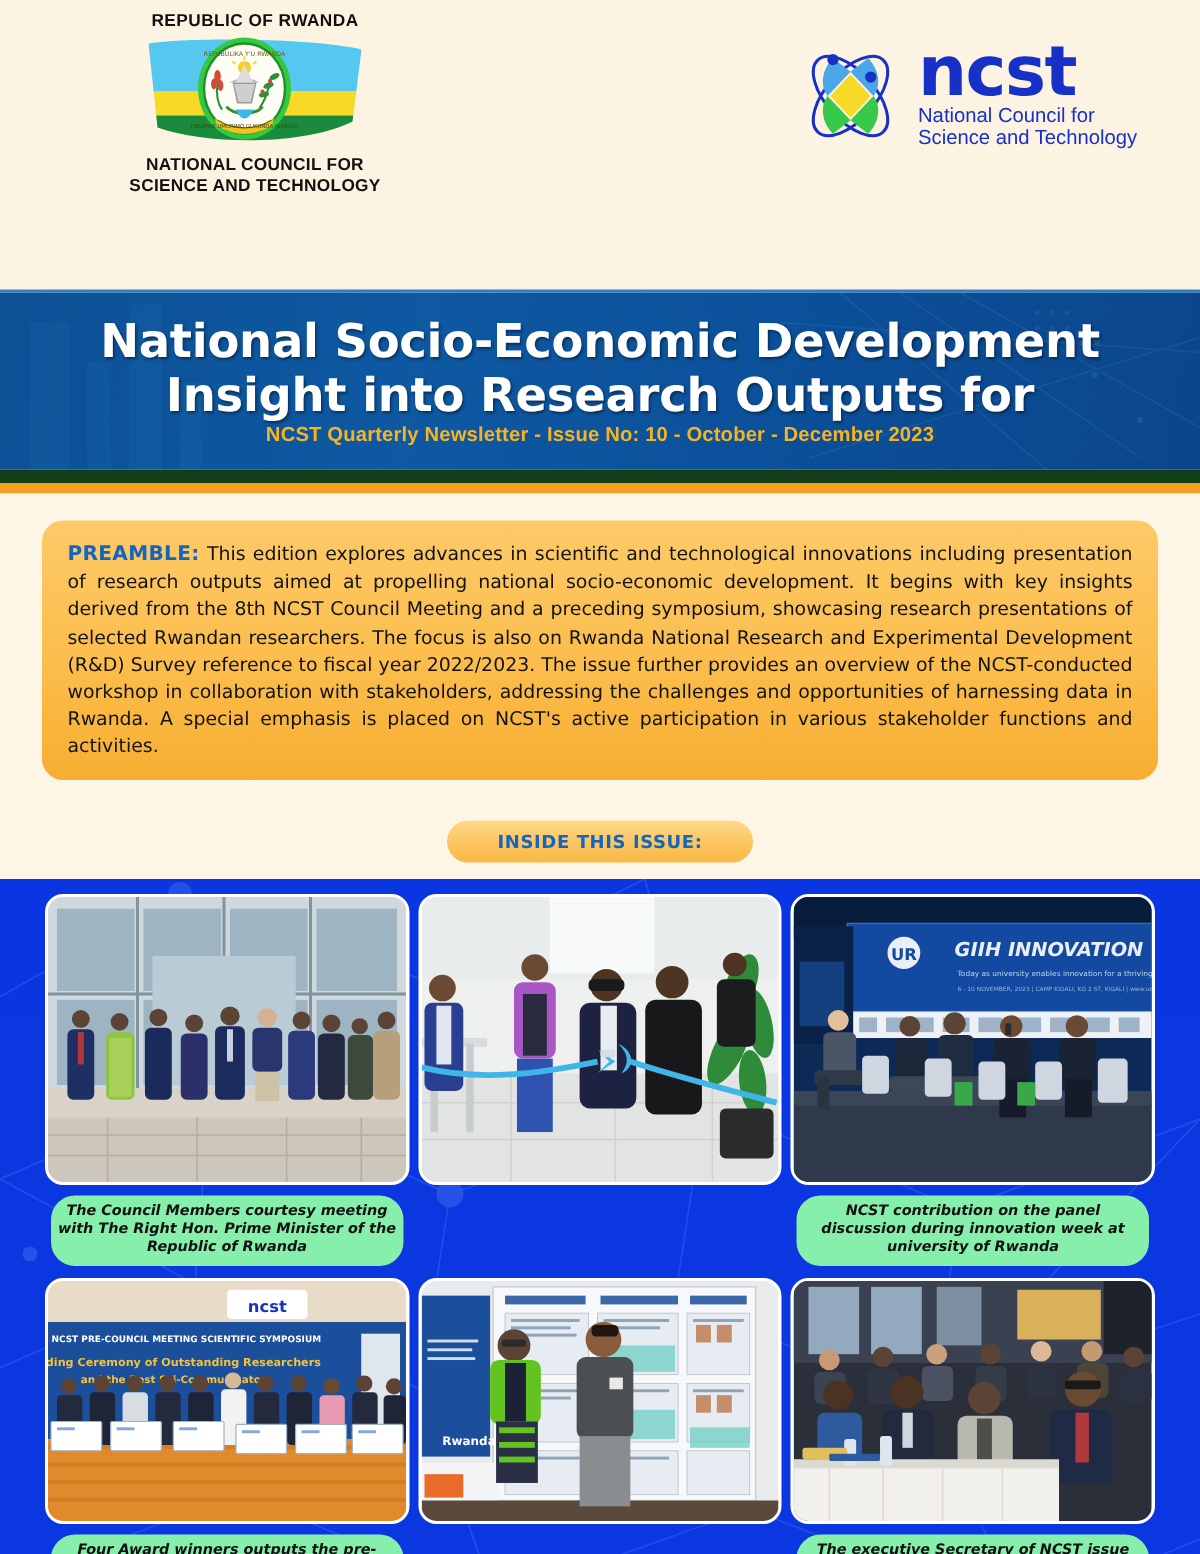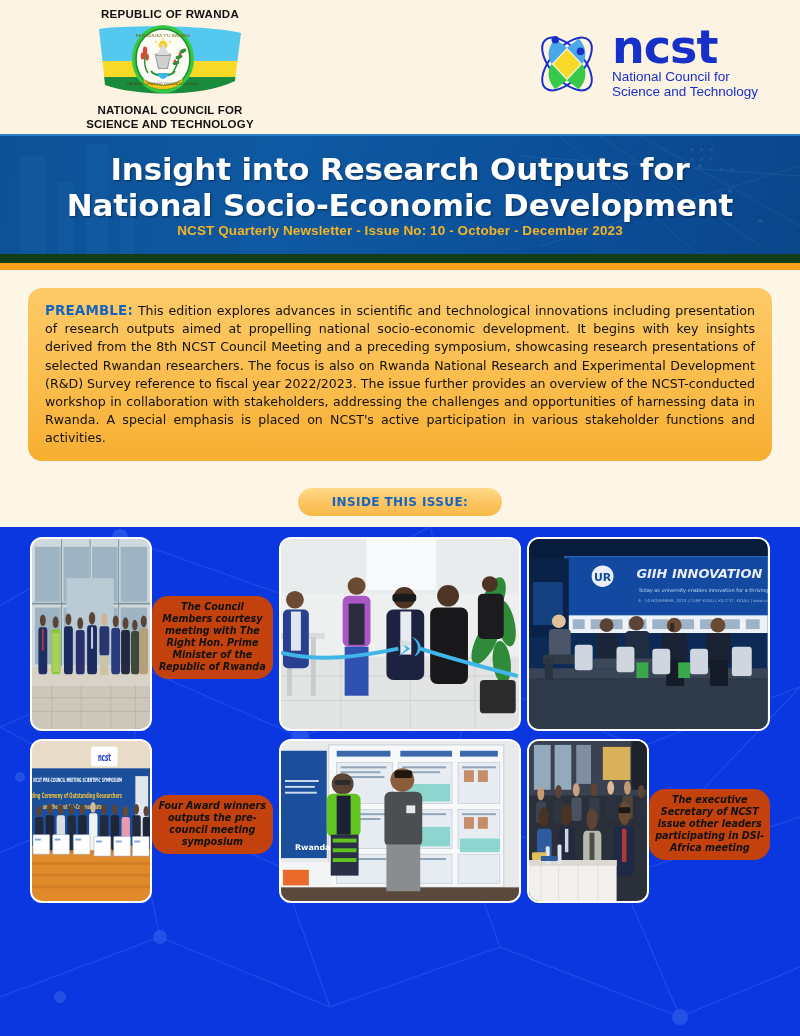--- a/index.html
+++ b/index.html
@@ -6,21 +6,21 @@
   html, body {
     width:800px; height:1036px;
     font-family:"Liberation Sans", sans-serif;
     background:#fdf6e6;
     overflow:hidden;
   }
   .page { position:relative; width:800px; height:1036px; background:#fdf6e6; }
 
   
   .header {
-    position:relative; height:134px; background:#fdf3e3;
+    position:relative; height:193px; background:#fdf3e3;
     display:flex; align-items:center;
   }
   .rw-logo { position:absolute; left:62px; top:8px; width:216px; text-align:center; }
   .rw-title {
     font-size:11.5px; font-weight:bold; color:#111; letter-spacing:.3px;
     font-family:"Liberation Sans", sans-serif;
   }
   .flag-wrap { position:relative; width:170px; height:78px; margin:3px auto 2px; }
   .flag-svg { display:block; width:170px; height:78px; }
   .rw-sub {
@@ -78,31 +78,31 @@
   
   .gallery {
     position:relative; background:#0a37e0; padding:10px 0 8px; height:509px; overflow:hidden;
   }
   .net-bg { position:absolute; inset:0; opacity:.45; }
   .grid {
     position:relative; z-index:2;
     display:grid; grid-template-columns:repeat(3,1fr);
     gap:4px 6px; padding:0 30px;
   }
-  .cell { display:flex; flex-direction:row; align-items:center; }
+  .cell { display:flex; flex-direction:column; align-items:center; }
   .photo-frame {
     width:100%; border:2.5px solid #ffffff; border-radius:12px;
     background:#fff; overflow:hidden;
   }
   .photo-frame.tall { height:194px; }
   .photo-frame.short { height:164px; }
   .photo { width:100%; height:100%; display:block; }
   .caption {
     margin-top:7px; width:97%;
-    background:#c2410c; border-radius:16px;
+    background:#86efac; border-radius:16px;
     padding:5px 4px 6px;
     font-size:9.6px; font-style:italic; font-weight:bold;
     color:#111; text-align:center; line-height:1.26;
     font-family:"DejaVu Sans", sans-serif;
   }
   .row2 .caption { font-size:9.6px; }
 </style>
 </head>
 <body>
 
@@ -226,22 +226,22 @@
           <rect x="700" y="12" width="3" height="3"></rect>
         <rect x="710" y="12" width="3" height="3"></rect>
           <rect x="690" y="22" width="3" height="3"></rect>
         <rect x="700" y="22" width="3" height="3"></rect>
           <rect x="710" y="22" width="3" height="3"></rect>
         <rect x="720" y="32" width="3" height="3"></rect>
           <rect x="730" y="32" width="3" height="3"></rect>
       </g>
     </svg>
     <div class="banner-title">
+      <div>National Socio-Economic Development</div>
       <div>Insight into Research Outputs for</div>
-      <div>National Socio-Economic Development</div>
     </div>
     <div class="banner-sub">NCST Quarterly Newsletter - Issue No: 10 - October - December 2023</div>
   </div>
   <div class="band-green"></div>
   <div class="band-orange"></div>
 
   <div class="preamble-zone">
     <div class="preamble">
       <b class="lead">PREAMBLE:</b><span> This edition explores advances in scientific and technological innovations including presentation of research outputs aimed at propelling national socio-economic development. It begins with key insights derived from the 8th NCST Council Meeting and a preceding symposium, showcasing research presentations of selected Rwandan researchers. The focus is also on Rwanda National Research and Experimental Development (R&amp;D) Survey reference to fiscal year 2022/2023. The issue further provides an overview of the NCST-conducted workshop in collaboration with stakeholders, addressing the challenges and opportunities of harnessing data in Rwanda. A special emphasis is placed on NCST's active participation in various stakeholder functions and activities.</span>
     </div>
@@ -491,20 +491,21 @@
               <rect x="124" y="112" width="18" height="26" rx="3"></rect>
                 <rect x="162" y="112" width="18" height="26" rx="3"></rect>
               <rect x="204" y="110" width="20" height="30" rx="3"></rect>
             </g>
             <g fill="#3aa84a">
               <rect x="108" y="126" width="12" height="16"></rect>
                 <rect x="150" y="126" width="12" height="16"></rect>
             </g>
           </svg>
         </div>
+        <div class="caption">NCST contribution on the panel discussion during innovation week at university of Rwanda</div>
       </div>
     </div>
 
     <div class="grid row2" style="margin-top:8px;">
 
       <div class="cell">
         <div class="photo-frame short">
           <svg class="photo" viewBox="0 0 240 164" preserveAspectRatio="none">
             <rect width="240" height="164" fill="#f0e6d8"></rect>
             <rect x="0" y="0" width="240" height="30" fill="#e8dcc9"></rect>

